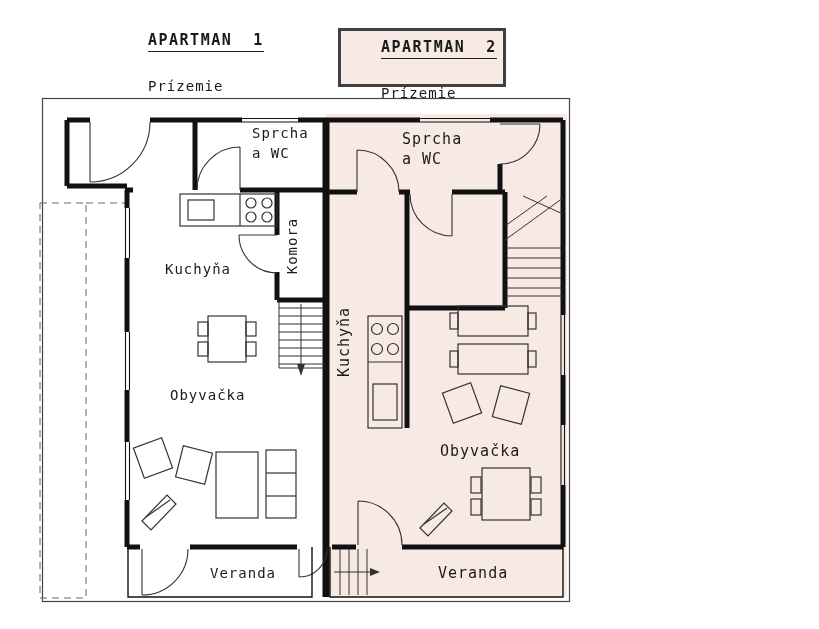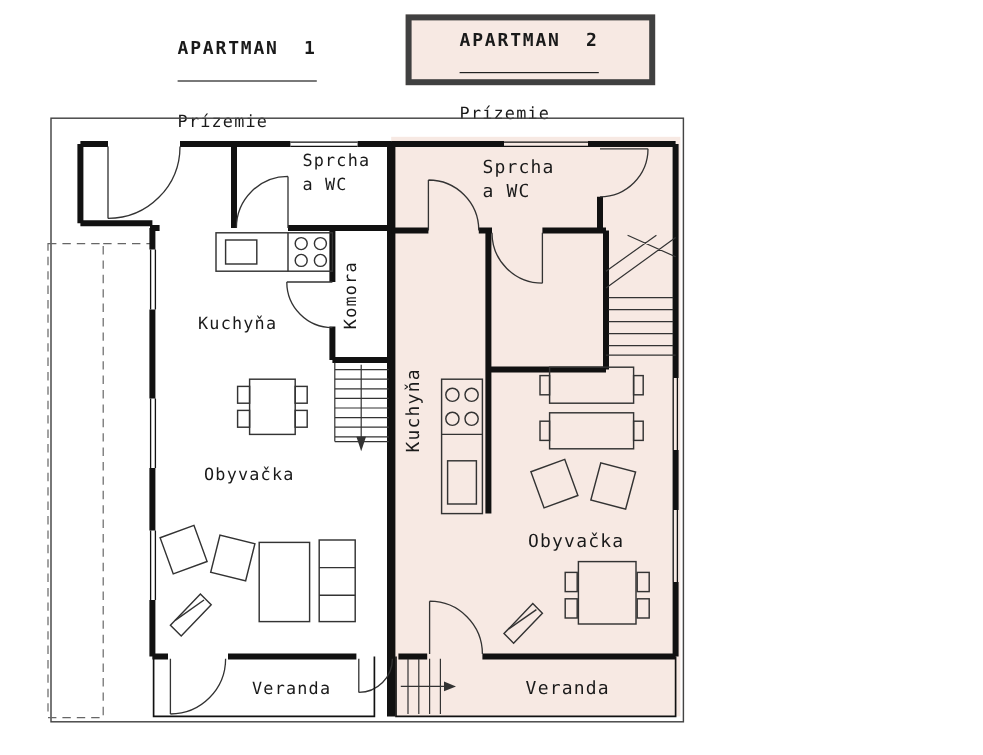--- a/index.html
+++ b/index.html
@@ -5,25 +5,25 @@
   :root{
     --ap2-fill:#f7e9e3;
     --wall:#111111;
   }
   html,body{margin:0;padding:0;background:#ffffff;}
   body{width:819px;height:629px;position:relative;overflow:hidden;
        font-family:"DejaVu Sans Mono","Liberation Mono",monospace;color:#1a1a1a;}
 
   .hdr{position:absolute;}
   .hdr-title{font-weight:bold;font-size:15px;letter-spacing:1.5px;white-space:pre;
-             display:inline-block;border-bottom:1.6px solid #222;padding-bottom:18px;}
+             display:inline-block;border-bottom:1.6px solid #222;padding-bottom:2px;}
   .hdr-sub{font-size:14px;letter-spacing:1px;margin-top:26px;white-space:pre;}
   .hdr1{left:148px;top:30px;}
-  .hdr2{left:338px;top:12px;width:208px;height:59px;background:var(--ap2-fill);
-        border:5px solid #404040;box-sizing:border-box;padding:6px 0 0 40px;}
+  .hdr2{left:338px;top:28px;width:168px;height:59px;background:var(--ap2-fill);
+        border:3px solid #404040;box-sizing:border-box;padding:6px 0 0 40px;}
 
   svg{position:absolute;left:0;top:0;}
   .border{stroke:#444;stroke-width:1.2;fill:none;}
   .wall{stroke:var(--wall);stroke-width:5;fill:none;stroke-linecap:butt;}
   .wall-heavy{stroke:var(--wall);stroke-width:7;fill:none;}
   .wall-thin{stroke:var(--wall);stroke-width:1.4;fill:none;}
   .win{stroke:var(--wall);stroke-width:1.1;fill:none;}
   .door{stroke:#333;stroke-width:1.1;fill:none;}
   .furn{stroke:#333;stroke-width:1.2;fill:none;}
   .stair{stroke:#333;stroke-width:1;fill:none;}

